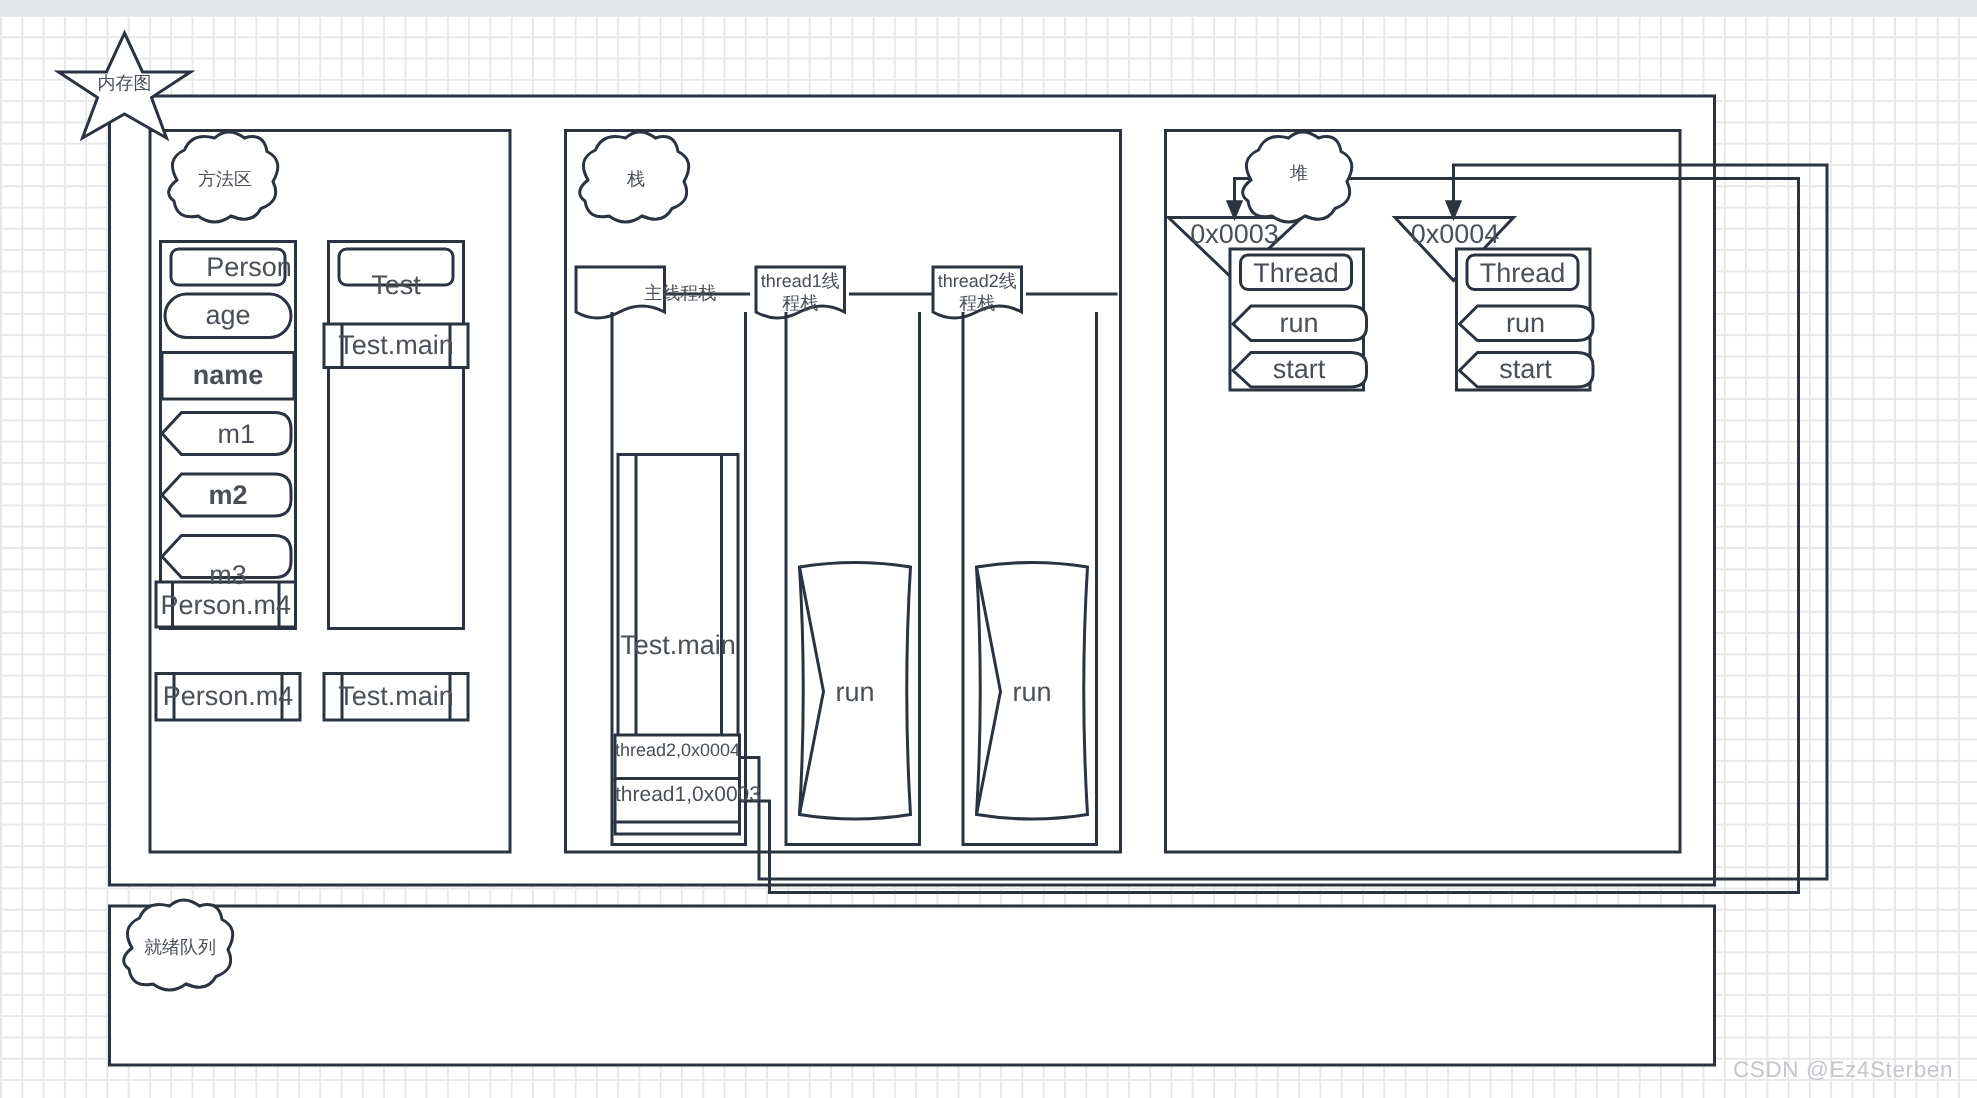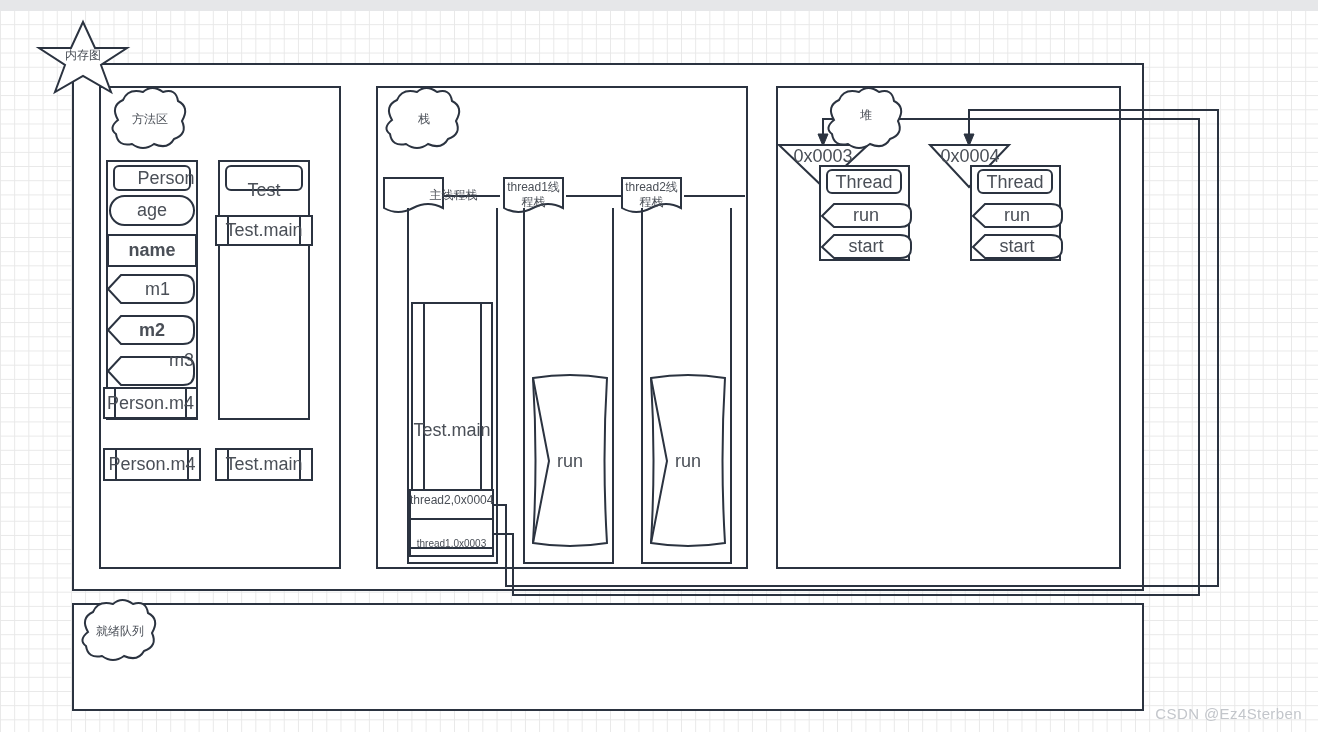--- a/index.html
+++ b/index.html
@@ -174,36 +174,36 @@
   <div class="lbl lbl-cn" style="left:110px; top:112px; width:80px;">方法区</div>
   <div class="lbl lbl-cn" style="left:384px; top:112px; width:80px;">栈</div>
   <div class="lbl lbl-cn" style="left:826px; top:108px; width:80px;">堆</div>
   <div class="lbl lbl-cn" style="left:80px; top:624px; width:80px;">就绪队列</div>
 
   <div class="lbl" style="left:114px; top:171px; width:76px;margin-left:14px;">Person</div>
   <div class="lbl" style="left:110px; top:203px; width:84px;">age</div>
   <div class="lbl" style="left:108px; top:243px; width:88px;font-weight:bold;">name</div>
   <div class="lbl" style="left:110px; top:282px; width:95px;">m1</div>
   <div class="lbl" style="left:110px; top:323px; width:84px;font-weight:bold;">m2</div>
-  <div class="lbl" style="left:110px; top:353px; width:84px;text-align:right;">m3</div>
+  <div class="lbl" style="left:110px; top:376px; width:84px;">m3</div>
   <div class="lbl" style="left:104px; top:396px; width:93px;">Person.m4</div>
 
   <div class="lbl" style="left:226px; top:171px; width:76px;margin-top:12px;">Test</div>
   <div class="lbl" style="left:216px; top:223px; width:96px;">Test.main</div>
 
   <div class="lbl" style="left:104px; top:457px; width:96px;">Person.m4</div>
   <div class="lbl" style="left:216px; top:457px; width:96px;">Test.main</div>
 
   <div class="lbl lbl-cn" style="left:384px; top:188px; width:59px;margin-left:40px;">主线程栈</div>
   <div class="lbl lbl-cn" style="left:502px; top:180px; width:63px;text-align:center;">thread1线程栈</div>
   <div class="lbl lbl-cn" style="left:620px; top:180px; width:63px;">thread2线程栈</div>
 
   <div class="lbl" style="left:412px; top:423px; width:80px;">Test.main</div>
   <div class="lbl" style="left:410px; top:493px; width:83px; font-size:12px;text-align:center;">thread2,0x0004</div>
-  <div class="lbl" style="left:410px; top:536px; width:83px; font-size:10px;text-align:center;">thread1,0x0003</div>
+  <div class="lbl" style="left:410px; top:522px; width:83px; font-size:14px;text-align:center;">thread1,0x0003</div>
   <div class="lbl" style="left:533px; top:454px; width:74px;">run</div>
   <div class="lbl" style="left:651px; top:454px; width:74px;">run</div>
 
   <div class="lbl" style="left:788px; top:149px; width:70px;">0x0003</div>
   <div class="lbl" style="left:827px; top:175px; width:74px;">Thread</div>
   <div class="lbl" style="left:824px; top:208px; width:84px;">run</div>
   <div class="lbl" style="left:824px; top:239px; width:84px;">start</div>
 
   <div class="lbl" style="left:935px; top:149px; width:70px;">0x0004</div>
   <div class="lbl" style="left:978px; top:175px; width:74px;">Thread</div>

